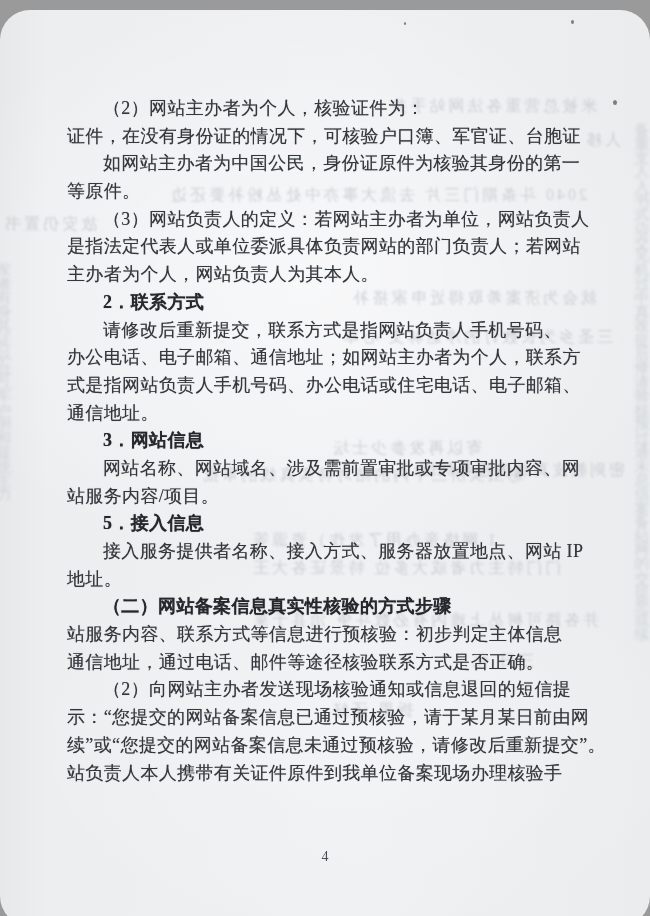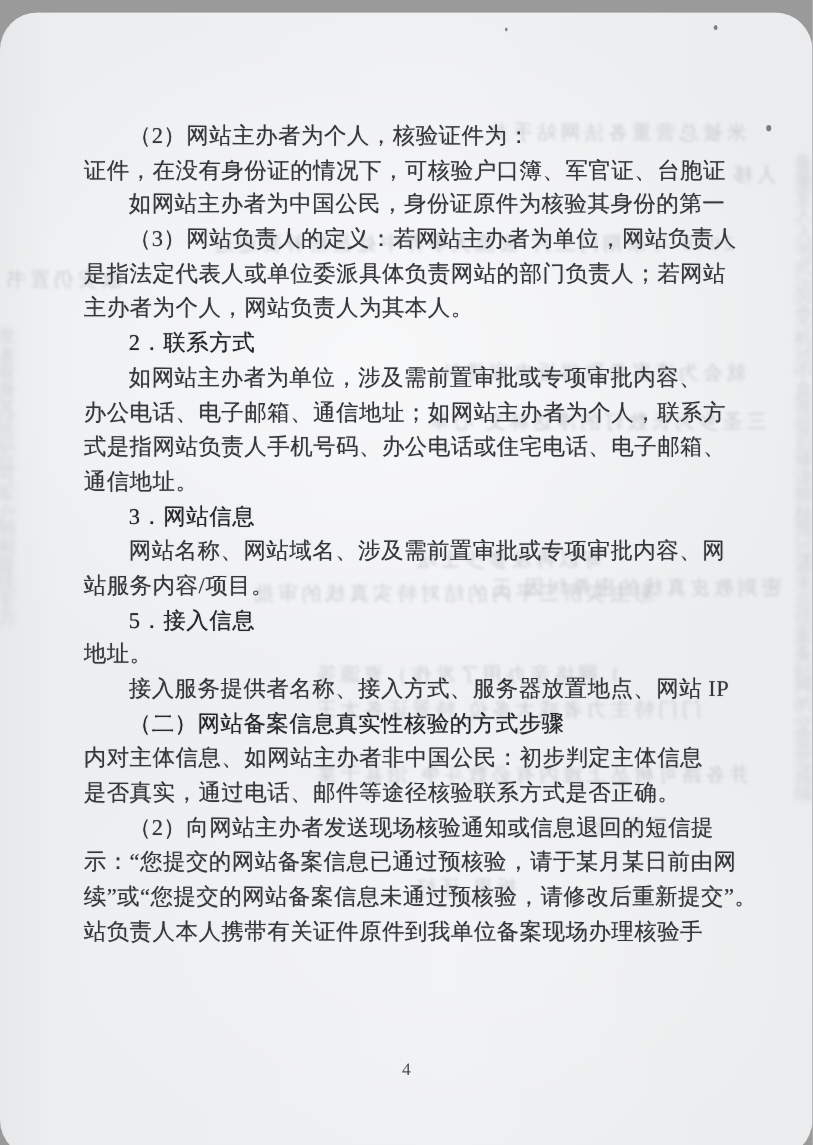--- a/index.html
+++ b/index.html
@@ -26,21 +26,21 @@
   .line {
     height: 27.7px;
     line-height: 27.7px;
     font-size: 18px;
     letter-spacing: 0.35px;
     color: #34373c;
     white-space: nowrap;
     text-shadow: 0 0 0.7px rgba(52,55,60,0.55);
   }
   .line.indent { padding-left: 36px; }
-  .line.bold { font-weight: normal; color: #24272b; text-shadow: 0 0 0.8px rgba(30,33,38,0.6); }
+  .line.bold { font-weight: bold; color: #24272b; text-shadow: 0 0 0.8px rgba(30,33,38,0.6); }
   .footer {
     position: absolute;
     left: 0; right: 0;
     top: 839px;
     text-align: center;
     font-size: 14px;
     color: #4a4d52;
   }
   .bleed {
     position: absolute;
@@ -97,37 +97,38 @@
       <div class="speck" style="left: 571px; top: 10px; width: 3px; height: 4px;"></div>
       <div class="speck" style="left: 404px; top: 12px; width: 2px; height: 3px;"></div>
       <div class="speck" style="left: 613px; top: 90px; width: 4px; height: 5px;"></div>
       <div class="speck" style="left: 364px; top: 735px; width: 3px; height: 3px;"></div>
     </div>
 
   <div class="doc" id="doc-body">
       <div class="line indent">（2）网站主办者为个人，核验证件为：</div>
       <div class="line">证件，在没有身份证的情况下，可核验户口簿、军官证、台胞证</div>
       <div class="line indent">如网站主办者为中国公民，身份证原件为核验其身份的第一</div>
+      <div class="line">等原件。</div>
       <div class="line indent">（3）网站负责人的定义：若网站主办者为单位，网站负责人</div>
       <div class="line">是指法定代表人或单位委派具体负责网站的部门负责人；若网站</div>
       <div class="line">主办者为个人，网站负责人为其本人。</div>
       <div class="line indent bold">2．联系方式</div>
-      <div class="line indent">如网站主办者为单位，涉及需前置审批或专项审批内容、</div>
+      <div class="line indent">请修改后重新提交，联系方式是指网站负责人手机号码、</div>
       <div class="line">办公电话、电子邮箱、通信地址；如网站主办者为个人，联系方</div>
       <div class="line">式是指网站负责人手机号码、办公电话或住宅电话、电子邮箱、</div>
       <div class="line">通信地址。</div>
       <div class="line indent bold">3．网站信息</div>
       <div class="line indent">网站名称、网站域名、涉及需前置审批或专项审批内容、网</div>
       <div class="line">站服务内容/项目。</div>
       <div class="line indent bold">5．接入信息</div>
+      <div class="line indent">接入服务提供者名称、接入方式、服务器放置地点、网站 IP</div>
       <div class="line">地址。</div>
-      <div class="line indent">接入服务提供者名称、接入方式、服务器放置地点、网站 IP</div>
       <div class="line indent bold">（二）网站备案信息真实性核验的方式步骤</div>
-      <div class="line">内对主体信息、如网站主办者非中国公民：初步判定主体信息</div>
-      <div class="line">是否真实，通过电话、邮件等途径核验联系方式是否正确。</div>
+      <div class="line">站服务内容、联系方式等信息进行预核验：初步判定主体信息</div>
+      <div class="line">通信地址，通过电话、邮件等途径核验联系方式是否正确。</div>
       <div class="line indent">（2）向网站主办者发送现场核验通知或信息退回的短信提</div>
       <div class="line">示：“您提交的网站备案信息已通过预核验，请于某月某日前由网</div>
       <div class="line">续”或“您提交的网站备案信息未通过预核验，请修改后重新提交”。</div>
       <div class="line">站负责人本人携带有关证件原件到我单位备案现场办理核验手</div>
     </div>
 
   <div class="footer">4</div>
 
 </div>
 

